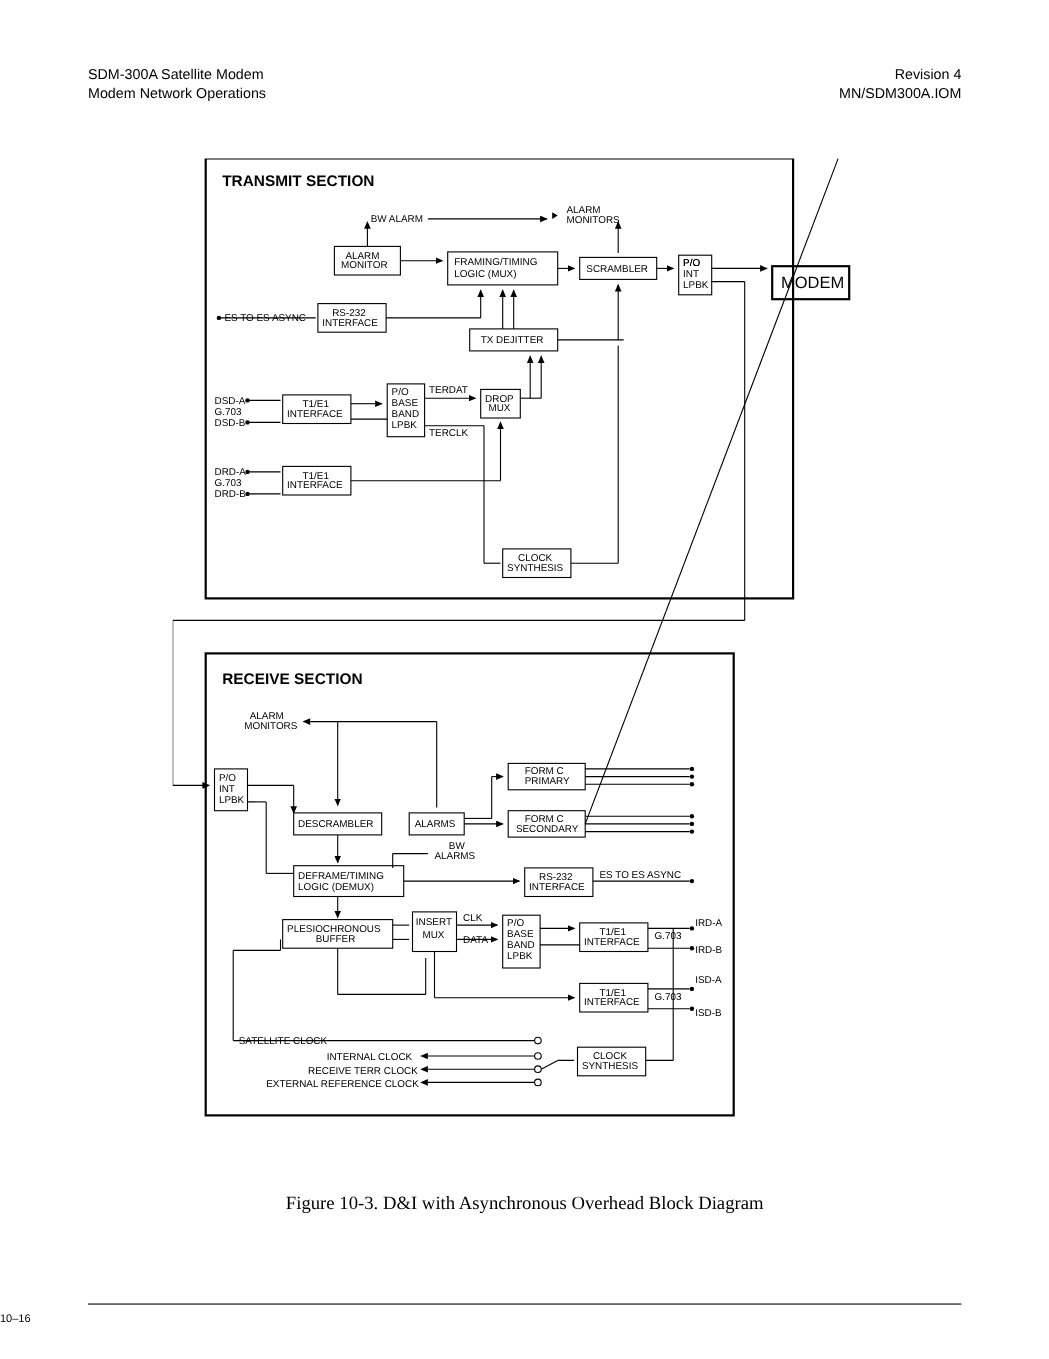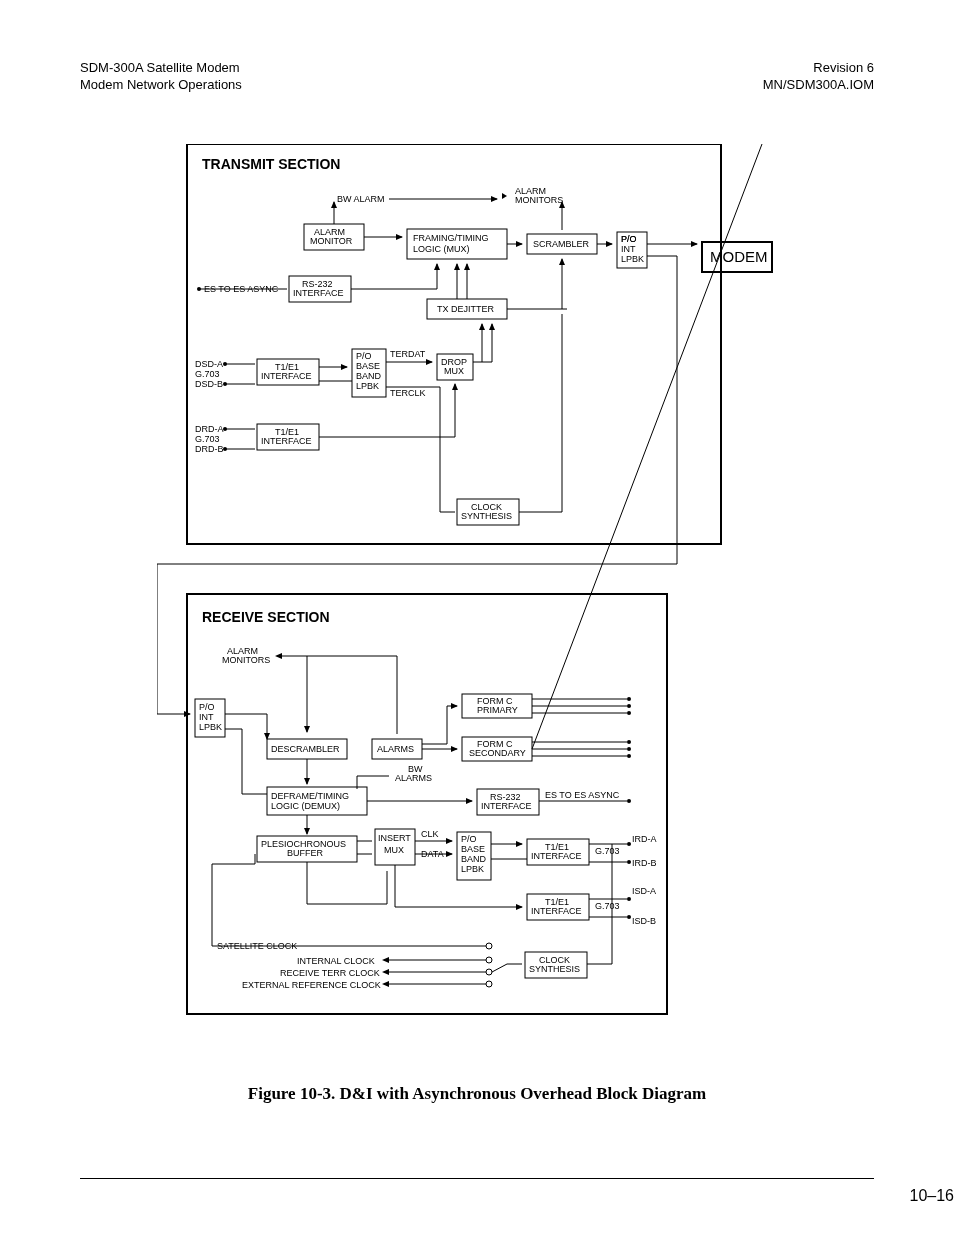--- a/index.html
+++ b/index.html
@@ -26,52 +26,52 @@
     position: relative;
     width: 640px;
     margin: 0 auto;
   }
   svg { display: block; }
   .block-label { font-size: 9px; }
   .title-label { font-size: 14px; font-weight: bold; }
   .caption {
     text-align: center;
     font-family: "Times New Roman", Times, serif;
-    font-weight: bold;
+    font-weight: normal;
     font-size: 17px;
     margin-top: 40px;
   }
   .footer {
     position: absolute;
     bottom: 30px;
     left: 0;
     width: 100%;
-    text-align: right;
-    font-size: 16px;
+    text-align: left;
+    font-size: 10px;
   }
   .footer::before {
     content: "";
     display: block;
     width: 794px;
     margin: 0 auto 8px auto;
     border-top: 1px solid #000;
   }
 </style>
 </head>
 <body>
 
 <div class="page">
 
   <div class="header">
     <div>
       <div>SDM-300A Satellite Modem</div>
       <div>Modem Network Operations</div>
     </div>
     <div style="text-align:right">
-      <div>Revision 6</div>
+      <div>Revision 4</div>
       <div>MN/SDM300A.IOM</div>
     </div>
   </div>
 
   <div class="diagram-wrap">
     <svg width="640" height="900" viewBox="0 0 640 900">
       <defs>
         <marker id="arr" markerWidth="8" markerHeight="8" refX="6" refY="3" orient="auto">
           <path d="M0,0 L7,3 L0,6 Z" fill="#000"></path>
         </marker>

